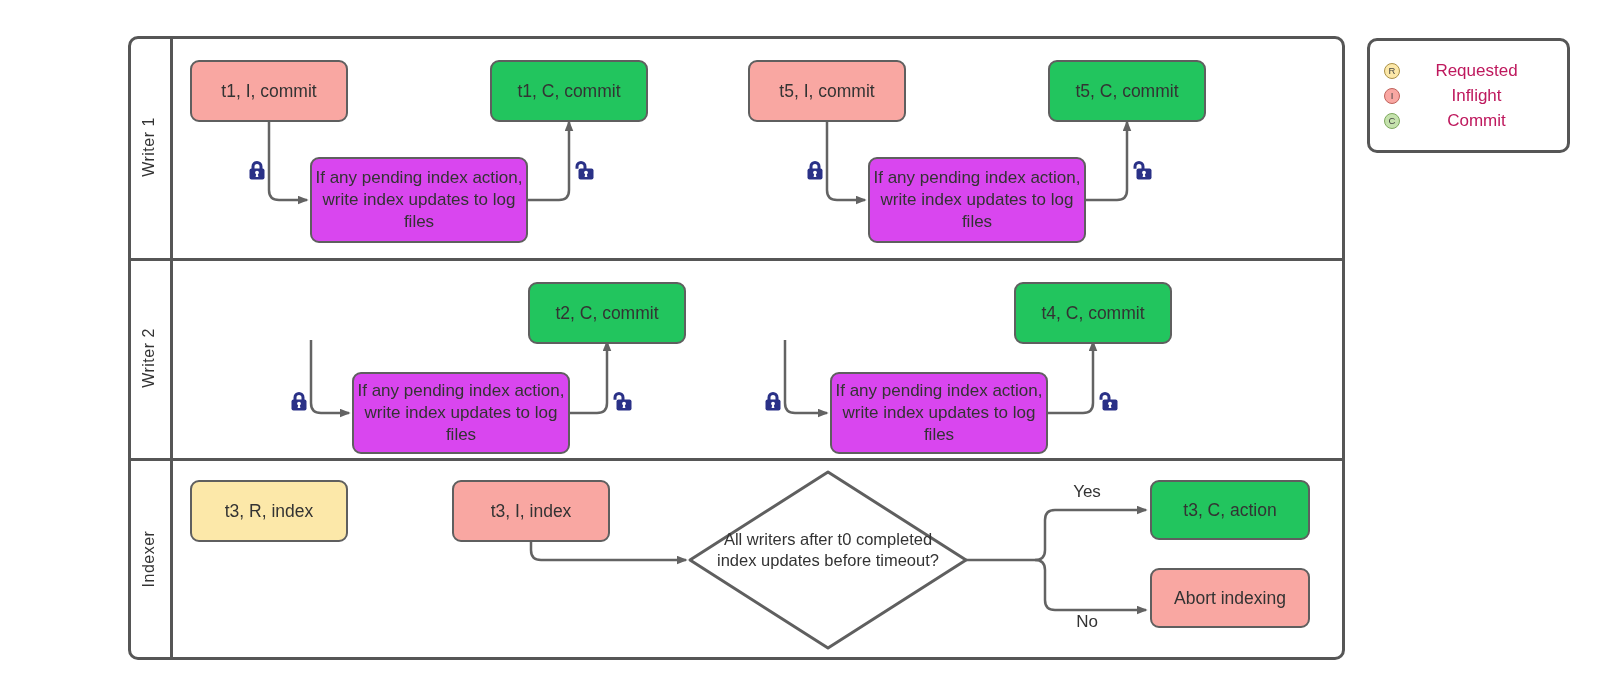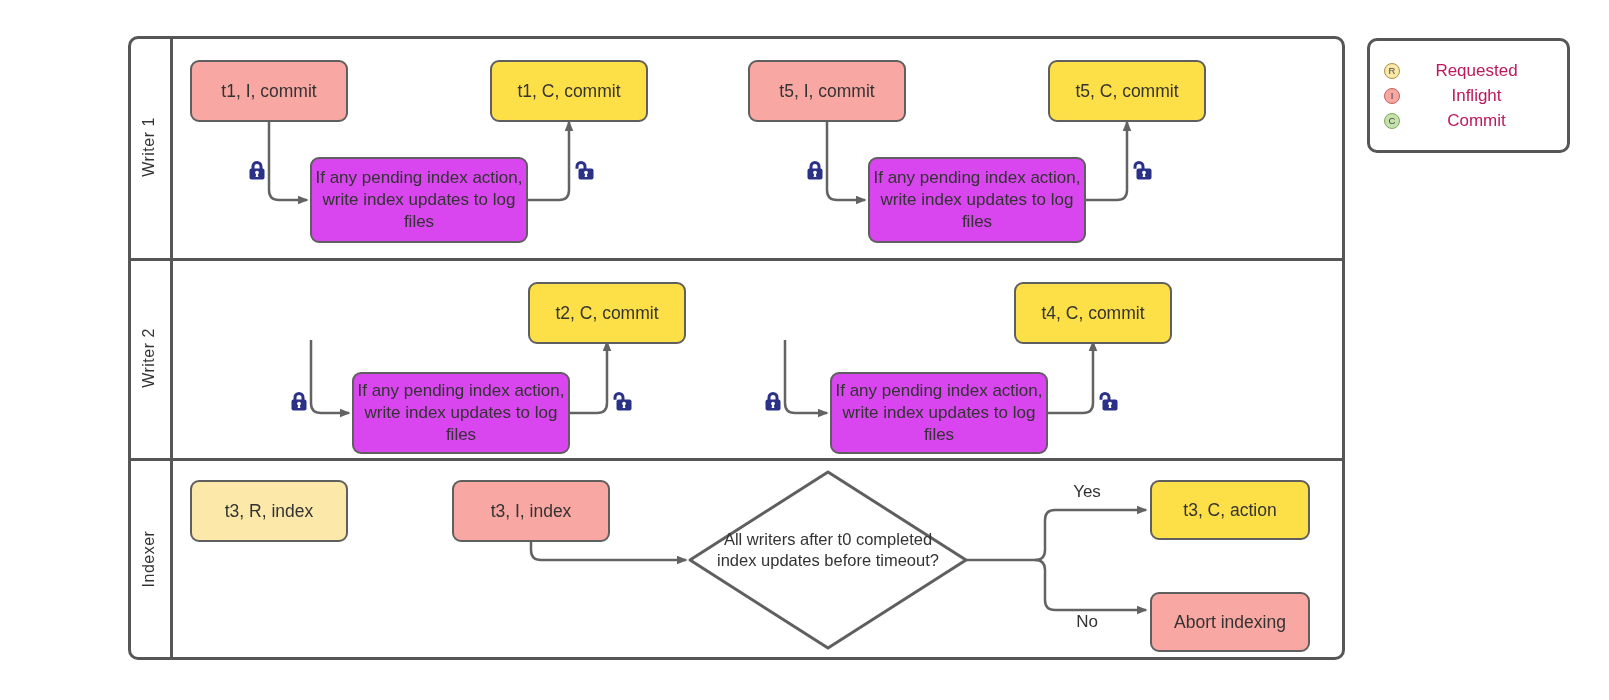--- a/index.html
+++ b/index.html
@@ -15,21 +15,21 @@
   .lane-sep.s1{top:258px;}
   .lane-sep.s2{top:458px;}
   .lane-label{position:absolute;left:149px;transform:translate(-50%,-50%) rotate(-90deg);
     font-size:16px;color:#333;white-space:nowrap;letter-spacing:.5px;}
   
   .node{position:absolute;box-sizing:border-box;border:2.5px solid #5f5f5f;border-radius:9px;
     display:flex;align-items:center;justify-content:center;text-align:center;
     font-size:17.5px;color:#333;}
   .stage{width:158px;height:62px;}
   .pink{background:#f9a7a2;}
-  .green{background:#fde047;}
+  .green{background:#22c55e;}
   .yellow{background:#fce8a9;}
   .process{background:#d946ef;font-size:17px;line-height:1.28;padding:4px 0;}
   .wide{width:160px;height:60px;}
   
   svg.overlay{position:absolute;left:0;top:0;width:1609px;height:700px;pointer-events:none;}
   .decision-text{position:absolute;left:708px;top:529px;width:240px;text-align:center;
     font-size:16.5px;line-height:1.26;color:#333;}
   .branch-label{position:absolute;width:70px;text-align:center;font-size:17px;color:#333;}
   .branch-label.yes{left:1052px;top:482px;}
   .branch-label.no{left:1052px;top:612px;}
@@ -94,21 +94,21 @@
   <div class="node process" style="left:352px;top:372px;width:218px;height:82px">If any pending index action, write index updates to log files</div>
   <div class="node stage green" style="left:1014px;top:282px">t4, C, commit</div>
   <div class="node process" style="left:830px;top:372px;width:218px;height:82px">If any pending index action, write index updates to log files</div>
 
   <div class="node stage yellow" style="left:190px;top:480px">t3, R, index</div>
   <div class="node stage pink" style="left:452px;top:480px">t3, I, index</div>
   <div class="decision-text">All writers after t0 completed index updates before timeout?</div>
   <div class="branch-label yes">Yes</div>
   <div class="branch-label no">No</div>
   <div class="node wide green" style="left:1150px;top:480px">t3, C, action</div>
-  <div class="node wide pink" style="left:1150px;top:592px">Abort indexing</div>
+  <div class="node wide pink" style="left:1150px;top:568px">Abort indexing</div>
 
   <svg class="lock" style="left:246px;top:160px" viewBox="0 0 22 20">
     <path d="M7 10 V6.4 a4 4 0 0 1 8 0 V10" fill="none" stroke="#2a3187" stroke-width="3"></path>
     <rect x="3.5" y="8.5" width="15" height="11" rx="2" fill="#2a3187"></rect>
     <circle cx="11" cy="12.6" r="1.9" fill="#fff"></circle>
       <path d="M10.3 13.4 L9.6 17 H12.4 L11.7 13.4 Z" fill="#fff"></path>
   </svg>
   <svg class="lock" style="left:573px;top:160px" viewBox="0 0 22 20">
     <path d="M4 8.8 V6.4 a4 4 0 0 1 8 0 V9" fill="none" stroke="#2a3187" stroke-width="3"></path>
     <rect x="5.5" y="8.5" width="15" height="11" rx="2" fill="#2a3187"></rect>

